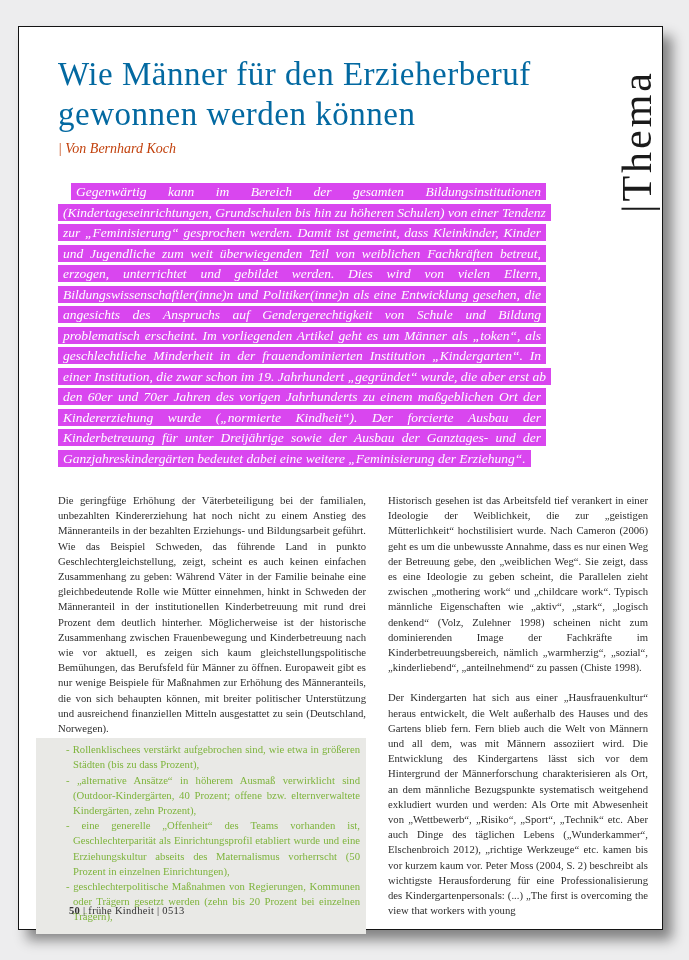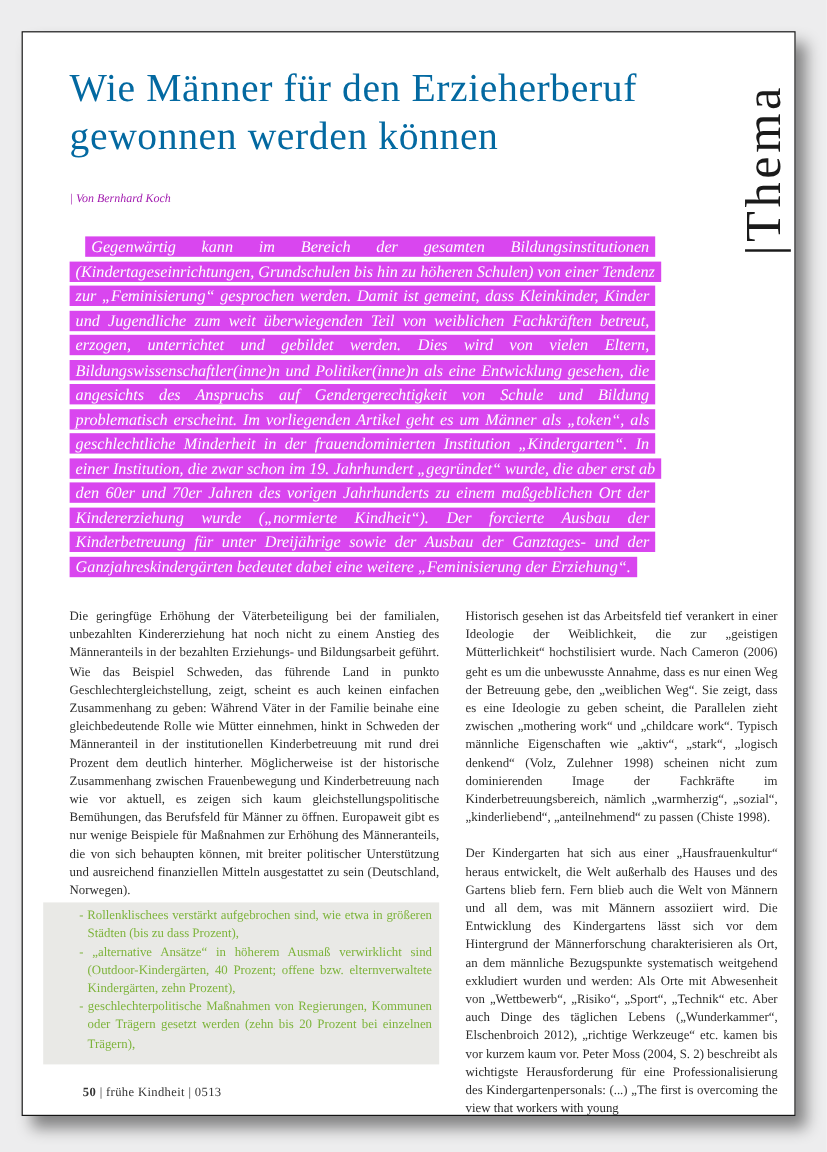--- a/index.html
+++ b/index.html
@@ -25,24 +25,24 @@
   }
   .title {
     margin-top: 27px;
     width: 505px;
     font-size: 33px;
     line-height: 40px;
     color: #0369a1;
     letter-spacing: 0.5px;
   }
   .byline {
-    margin-top: 26px;
+    margin-top: 7px;
     font-style: italic;
-    font-size: 10px;
-    color: #a21caf;
+    font-size: 14px;
+    color: #c2410c;
   }
   .abstract {
     margin-top: 25px;
     width: 488px;
     font-style: italic;
     font-size: 13.5px;
     line-height: 20.5px;
     text-align: justify;
     text-indent: 13px;
   }
@@ -117,20 +117,21 @@
 
     <p class="abstract"><span class="hl">Gegenwärtig kann im Bereich der gesamten Bildungsinstitutionen (Kindertageseinrichtungen, Grundschulen bis hin zu höheren Schulen) von einer Tendenz zur „Feminisierung“ gesprochen werden. Damit ist gemeint, dass Kleinkinder, Kinder und Jugendliche zum weit überwiegenden Teil von weiblichen Fachkräften betreut, erzogen, unterrichtet und gebildet werden. Dies wird von vielen Eltern, Bildungswissenschaftler(inne)n und Politiker(inne)n als eine Entwicklung gesehen, die angesichts des Anspruchs auf Gendergerechtigkeit von Schule und Bildung problematisch erscheint. Im vorliegenden Artikel geht es um Männer als „token“, als geschlechtliche Minderheit in der frauendominierten Institution „Kindergarten“. In einer Institution, die zwar schon im 19. Jahrhundert „gegründet“ wurde, die aber erst ab den 60er und 70er Jahren des vorigen Jahrhunderts zu einem maßgeblichen Ort der Kindererziehung wurde („normierte Kindheit“). Der forcierte Ausbau der Kinderbetreuung für unter Dreijährige sowie der Ausbau der Ganztages- und der Ganzjahreskindergärten bedeutet dabei eine weitere „Feminisierung der Erziehung“.</span></p>
 
     <div class="columns">
       <div class="col-left">
         <p>Die geringfüge Erhöhung der Väterbeteiligung bei der familialen, unbezahlten Kindererziehung hat noch nicht zu einem Anstieg des Männeranteils in der bezahlten Erziehungs- und Bildungsarbeit geführt. Wie das Beispiel Schweden, das führende Land in punkto Geschlechtergleichstellung, zeigt, scheint es auch keinen einfachen Zusammenhang zu geben: Während Väter in der Familie beinahe eine gleichbedeutende Rolle wie Mütter einnehmen, hinkt in Schweden der Männeranteil in der institutionellen Kinderbetreuung mit rund drei Prozent dem deutlich hinterher. Möglicherweise ist der historische Zusammenhang zwischen Frauenbewegung und Kinderbetreuung nach wie vor aktuell, es zeigen sich kaum gleichstellungspolitische Bemühungen, das Berufsfeld für Männer zu öffnen. Europaweit gibt es nur wenige Beispiele für Maßnahmen zur Erhöhung des Männeranteils, die von sich behaupten können, mit breiter politischer Unterstützung und ausreichend finanziellen Mitteln ausgestattet zu sein (Deutschland, Norwegen).</p>
         <div class="bullet-panel">
           <ul class="bullet-list">
             <li>- Rollenklischees verstärkt aufgebrochen sind, wie etwa in größeren Städten (bis zu dass Prozent),</li>
             <li>- „alternative Ansätze“ in höherem Ausmaß verwirklicht sind (Outdoor-Kindergärten, 40 Prozent; offene bzw. elternverwaltete Kindergärten, zehn Prozent),</li>
+            <li>- eine generelle „Offenheit“ des Teams vorhanden ist, Geschlechterparität als Einrichtungsprofil etabliert wurde und eine Erziehungskultur abseits des Maternalismus vorherrscht (50 Prozent in einzelnen Einrichtungen),</li>
             <li>- geschlechterpolitische Maßnahmen von Regierungen, Kommunen oder Trägern gesetzt werden (zehn bis 20 Prozent bei einzelnen Trägern),</li>
 
           </ul>
         </div>
       </div>
       <div class="col-right">
         <p>Historisch gesehen ist das Arbeitsfeld tief verankert in einer Ideologie der Weiblichkeit, die zur „geistigen Mütterlichkeit“ hochstilisiert wurde. Nach Cameron (2006) geht es um die unbewusste Annahme, dass es nur einen Weg der Betreuung gebe, den „weiblichen Weg“. Sie zeigt, dass es eine Ideologie zu geben scheint, die Parallelen zieht zwischen „mothering work“ und „childcare work“. Typisch männliche Eigenschaften wie „aktiv“, „stark“, „logisch denkend“ (Volz, Zulehner 1998) scheinen nicht zum dominierenden Image der Fachkräfte im Kinderbetreuungsbereich, nämlich „warmherzig“, „sozial“, „kinderliebend“, „anteilnehmend“ zu passen (Chiste 1998).</p>
         <p>Der Kindergarten hat sich aus einer „Hausfrauenkultur“ heraus entwickelt, die Welt außerhalb des Hauses und des Gartens blieb fern. Fern blieb auch die Welt von Männern und all dem, was mit Männern assoziiert wird. Die Entwicklung des Kindergartens lässt sich vor dem Hintergrund der Männerforschung charakterisieren als Ort, an dem männliche Bezugspunkte systematisch weitgehend exkludiert wurden und werden: Als Orte mit Abwesenheit von „Wettbewerb“, „Risiko“, „Sport“, „Technik“ etc. Aber auch Dinge des täglichen Lebens („Wunderkammer“, Elschenbroich 2012), „richtige Werkzeuge“ etc. kamen bis vor kurzem kaum vor. Peter Moss (2004, S. 2) beschreibt als wichtigste Herausforderung für eine Professionalisierung des Kindergartenpersonals: (...) „The first is overcoming the view that workers with young</p>
       </div>
     </div>

